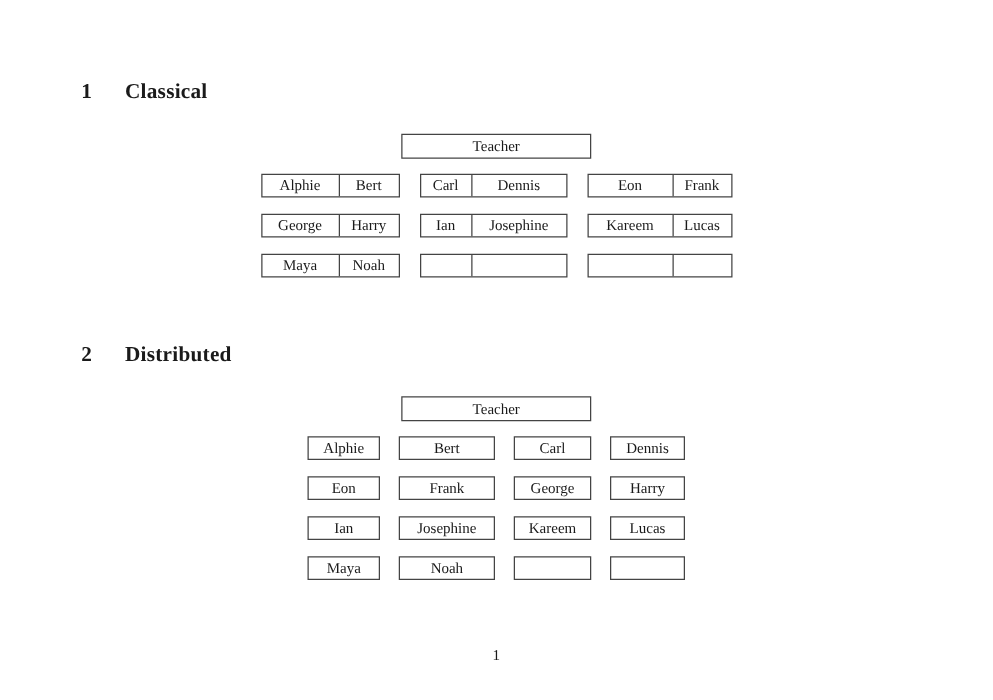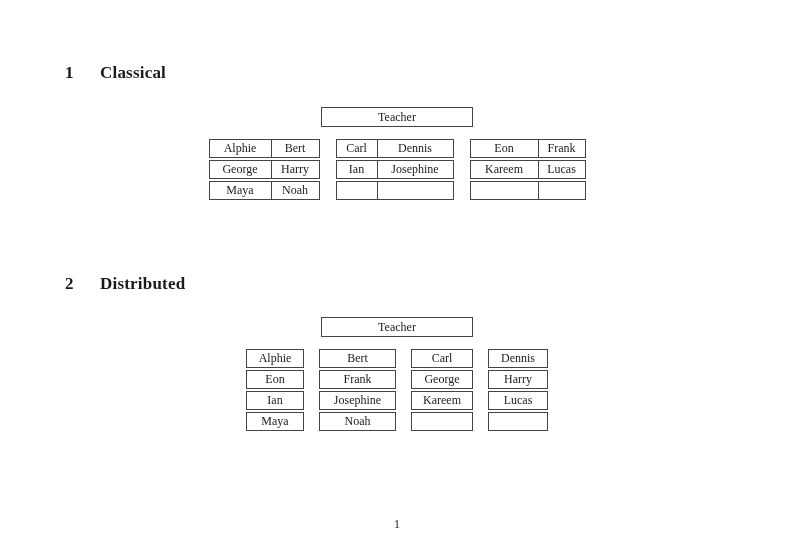--- a/index.html
+++ b/index.html
@@ -34,21 +34,21 @@
     height: 20px;
     border: 1px solid #444;
     box-sizing: border-box;
     display: flex;
     align-items: center;
     justify-content: center;
     font-size: 12px;
   }
   .tables-row { display: flex; gap: 16px; margin-top: 12px; }
   .boxes-row  { display: flex; gap: 15px; margin-top: 12px; }
-  .table-col, .box-col { display: flex; flex-direction: column; gap: 2px; }
+  .table-col, .box-col { display: flex; flex-direction: column; gap: 13px; }
   .pair-row {
     display: flex;
     border: 1px solid #444;
     height: 19px;
     box-sizing: border-box;
   }
   .cell {
     display: flex;
     align-items: center;
     justify-content: center;

